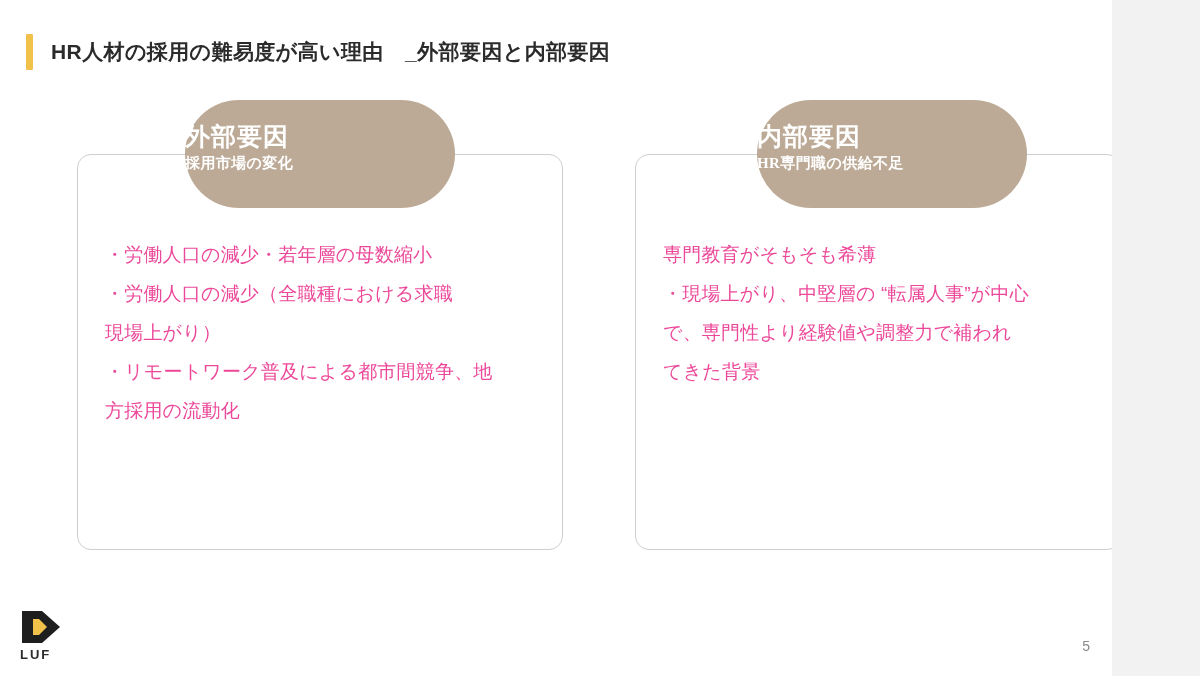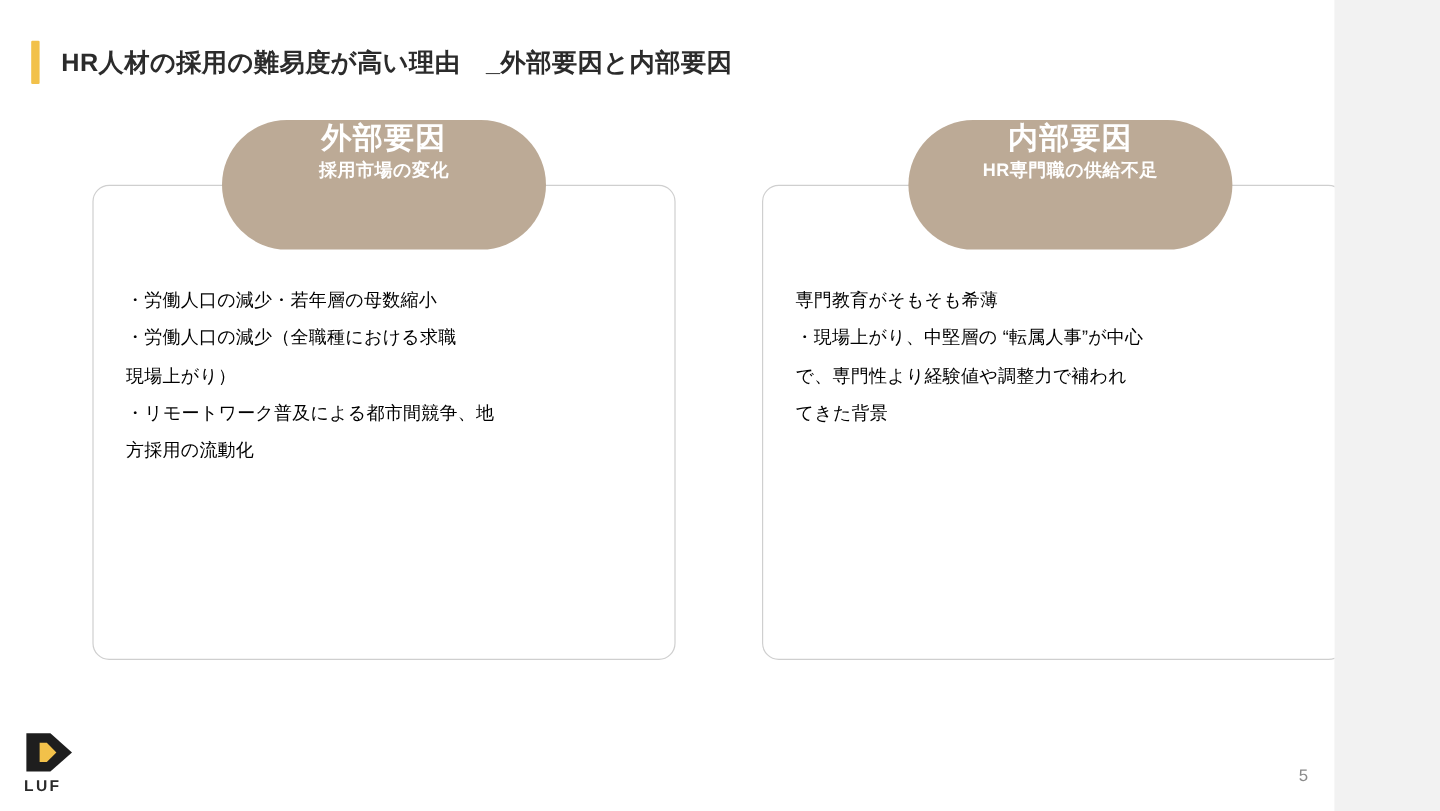--- a/index.html
+++ b/index.html
@@ -70,47 +70,47 @@
     background: #ffffff;
   }
   .pill {
     position: absolute;
     top: 0;
     width: 270px;
     height: 108px;
     border-radius: 56px;
     background: #bcaa96;
     color: #ffffff;
-    text-align: center;
     box-sizing: border-box;
+    padding-top: 21px;
     z-index: 3;
   }
   .pill-main {
     font-size: 25px;
     font-weight: bold;
     letter-spacing: 1px;
     line-height: 1.25;
   }
   .pill-sub {
     font-size: 15px;
     font-weight: bold;
     letter-spacing: 0.4px;
     margin-top: 2px;
   }
   .pill-left { left: 108px; }
-  .pill-right { left: 122px; }
+  .pill-right { left: 122px; font-family: Liberation Serif, serif; }
 
   .body-text {
     position: absolute;
     left: 28px;
     top: 136px;
     width: 436px;
-    font-size: 15px;
+    font-size: 19px;
     line-height: 1.95;
-    color: #000000;
+    color: #ec4899;
     letter-spacing: 0.2px;
     z-index: 4;
   }
   .body-text p {
     margin: 0 0 2px 0;
   }
 
   
   .logo {
     position: absolute;

